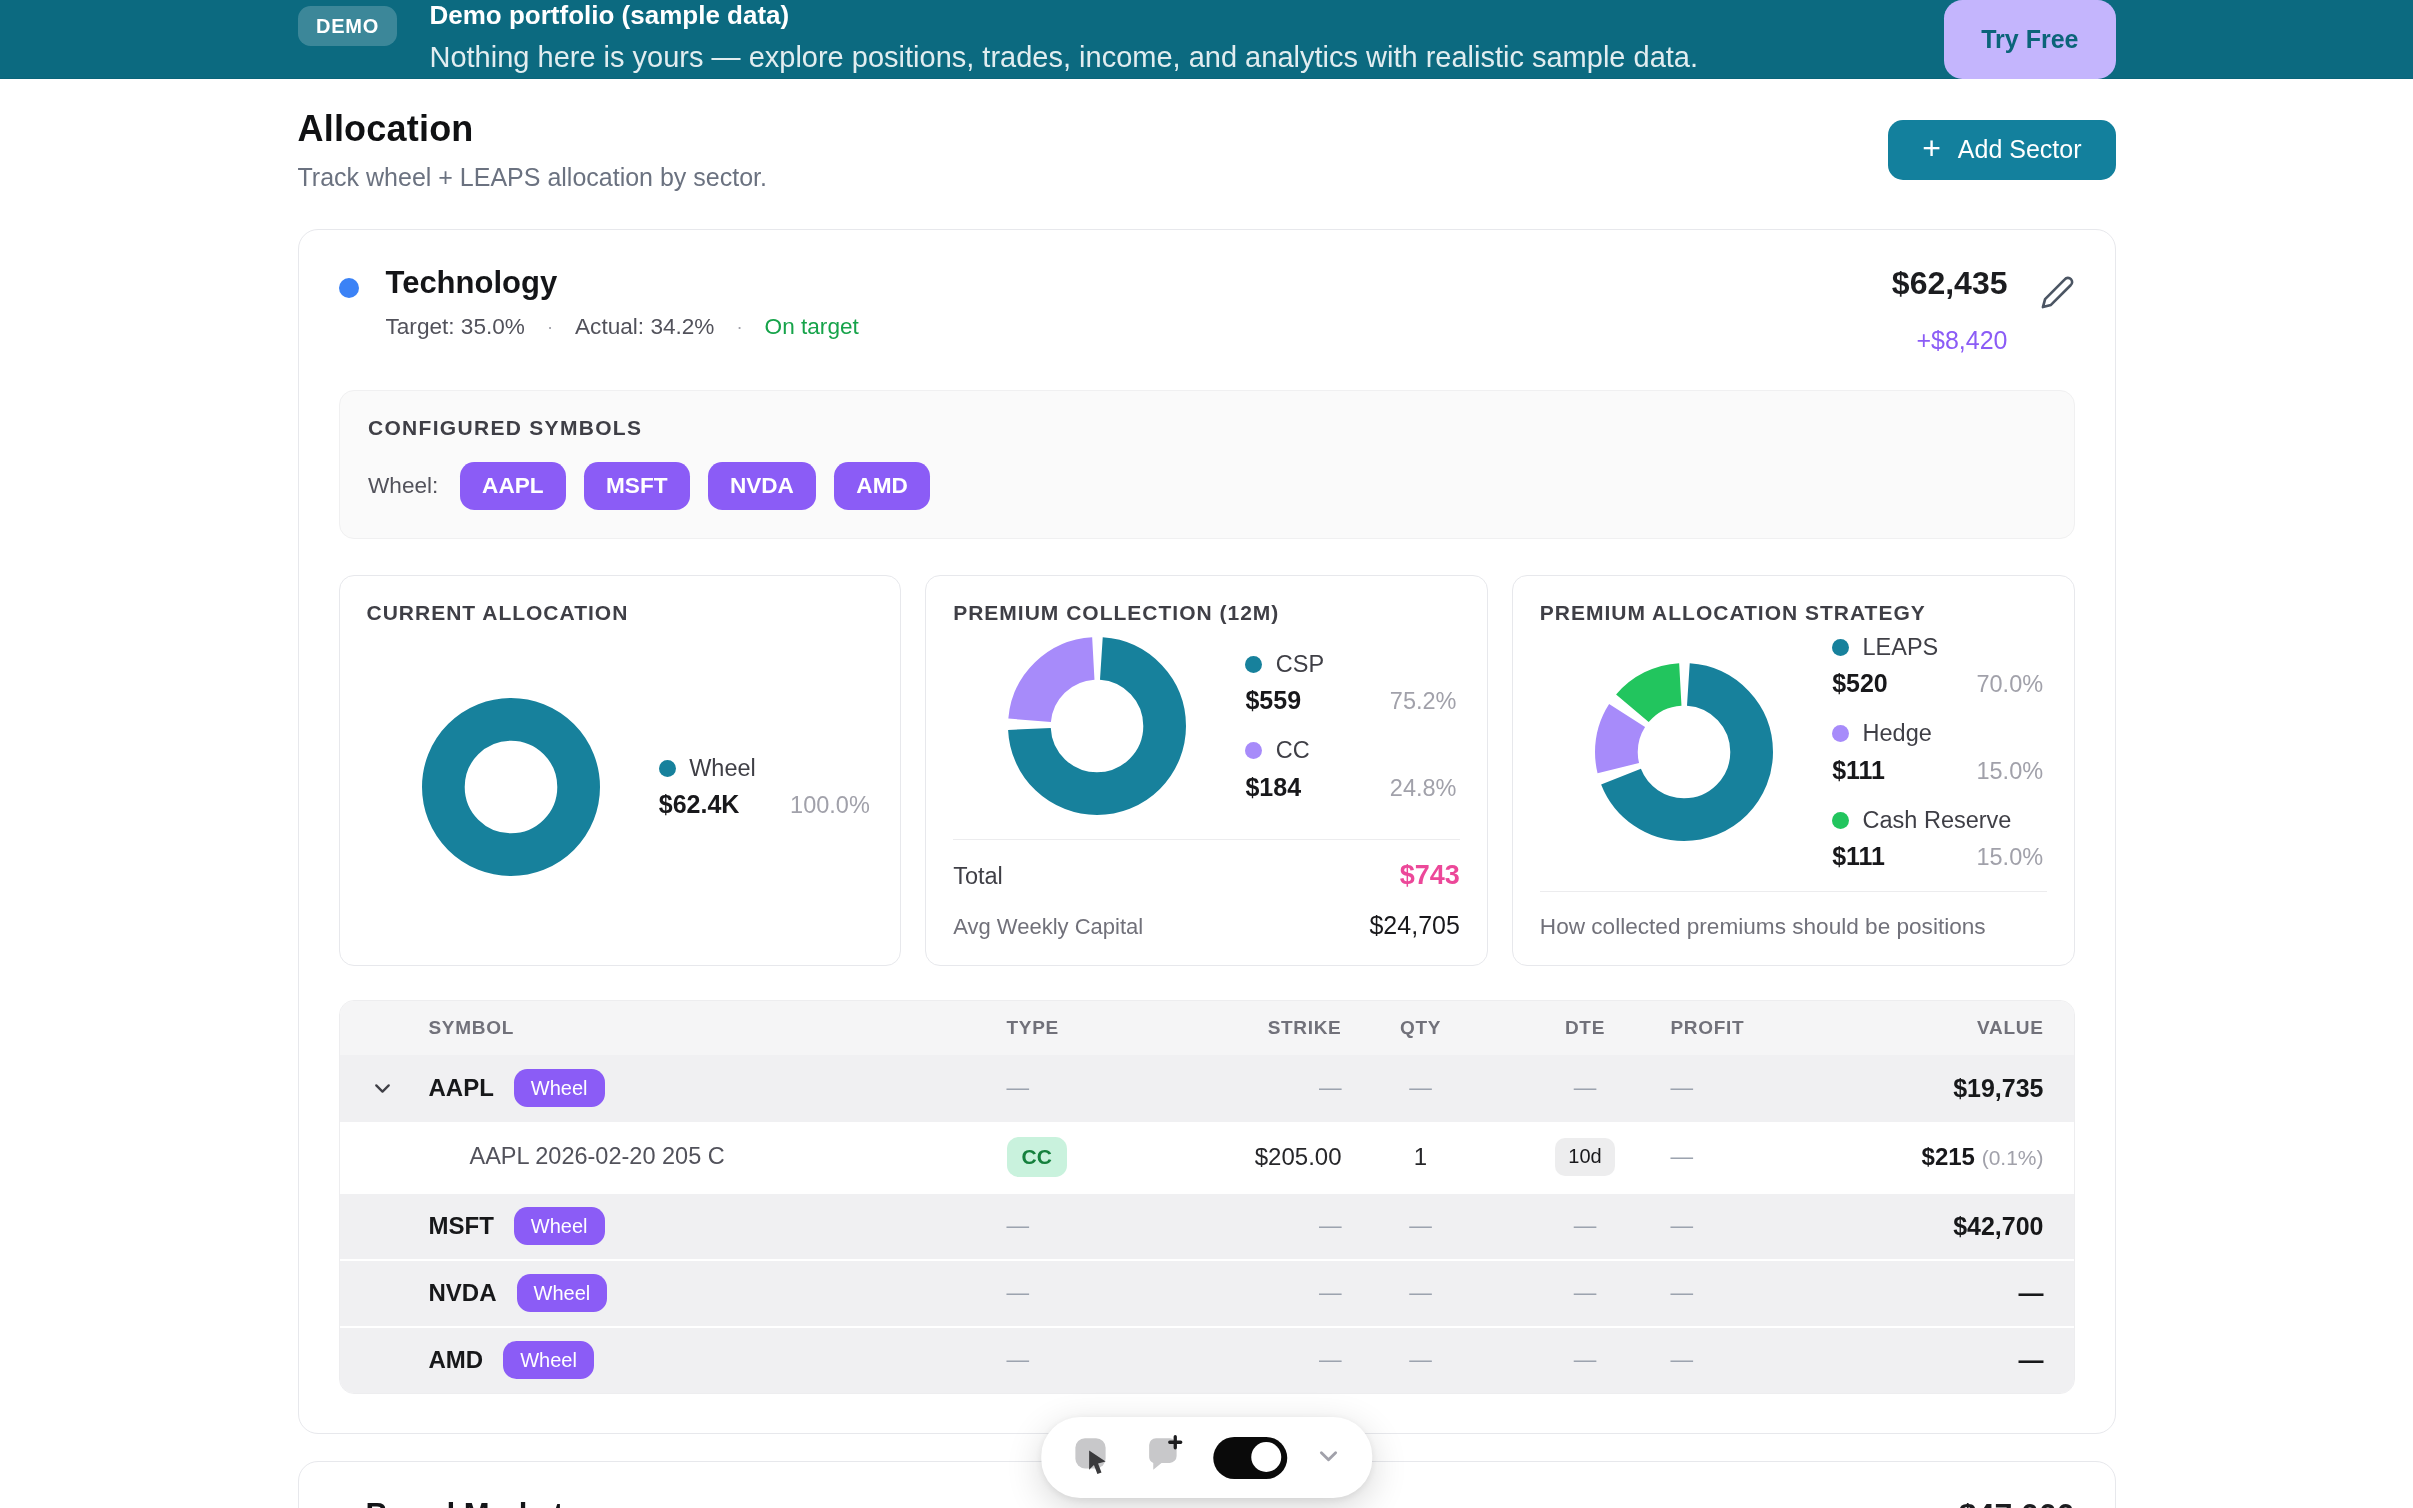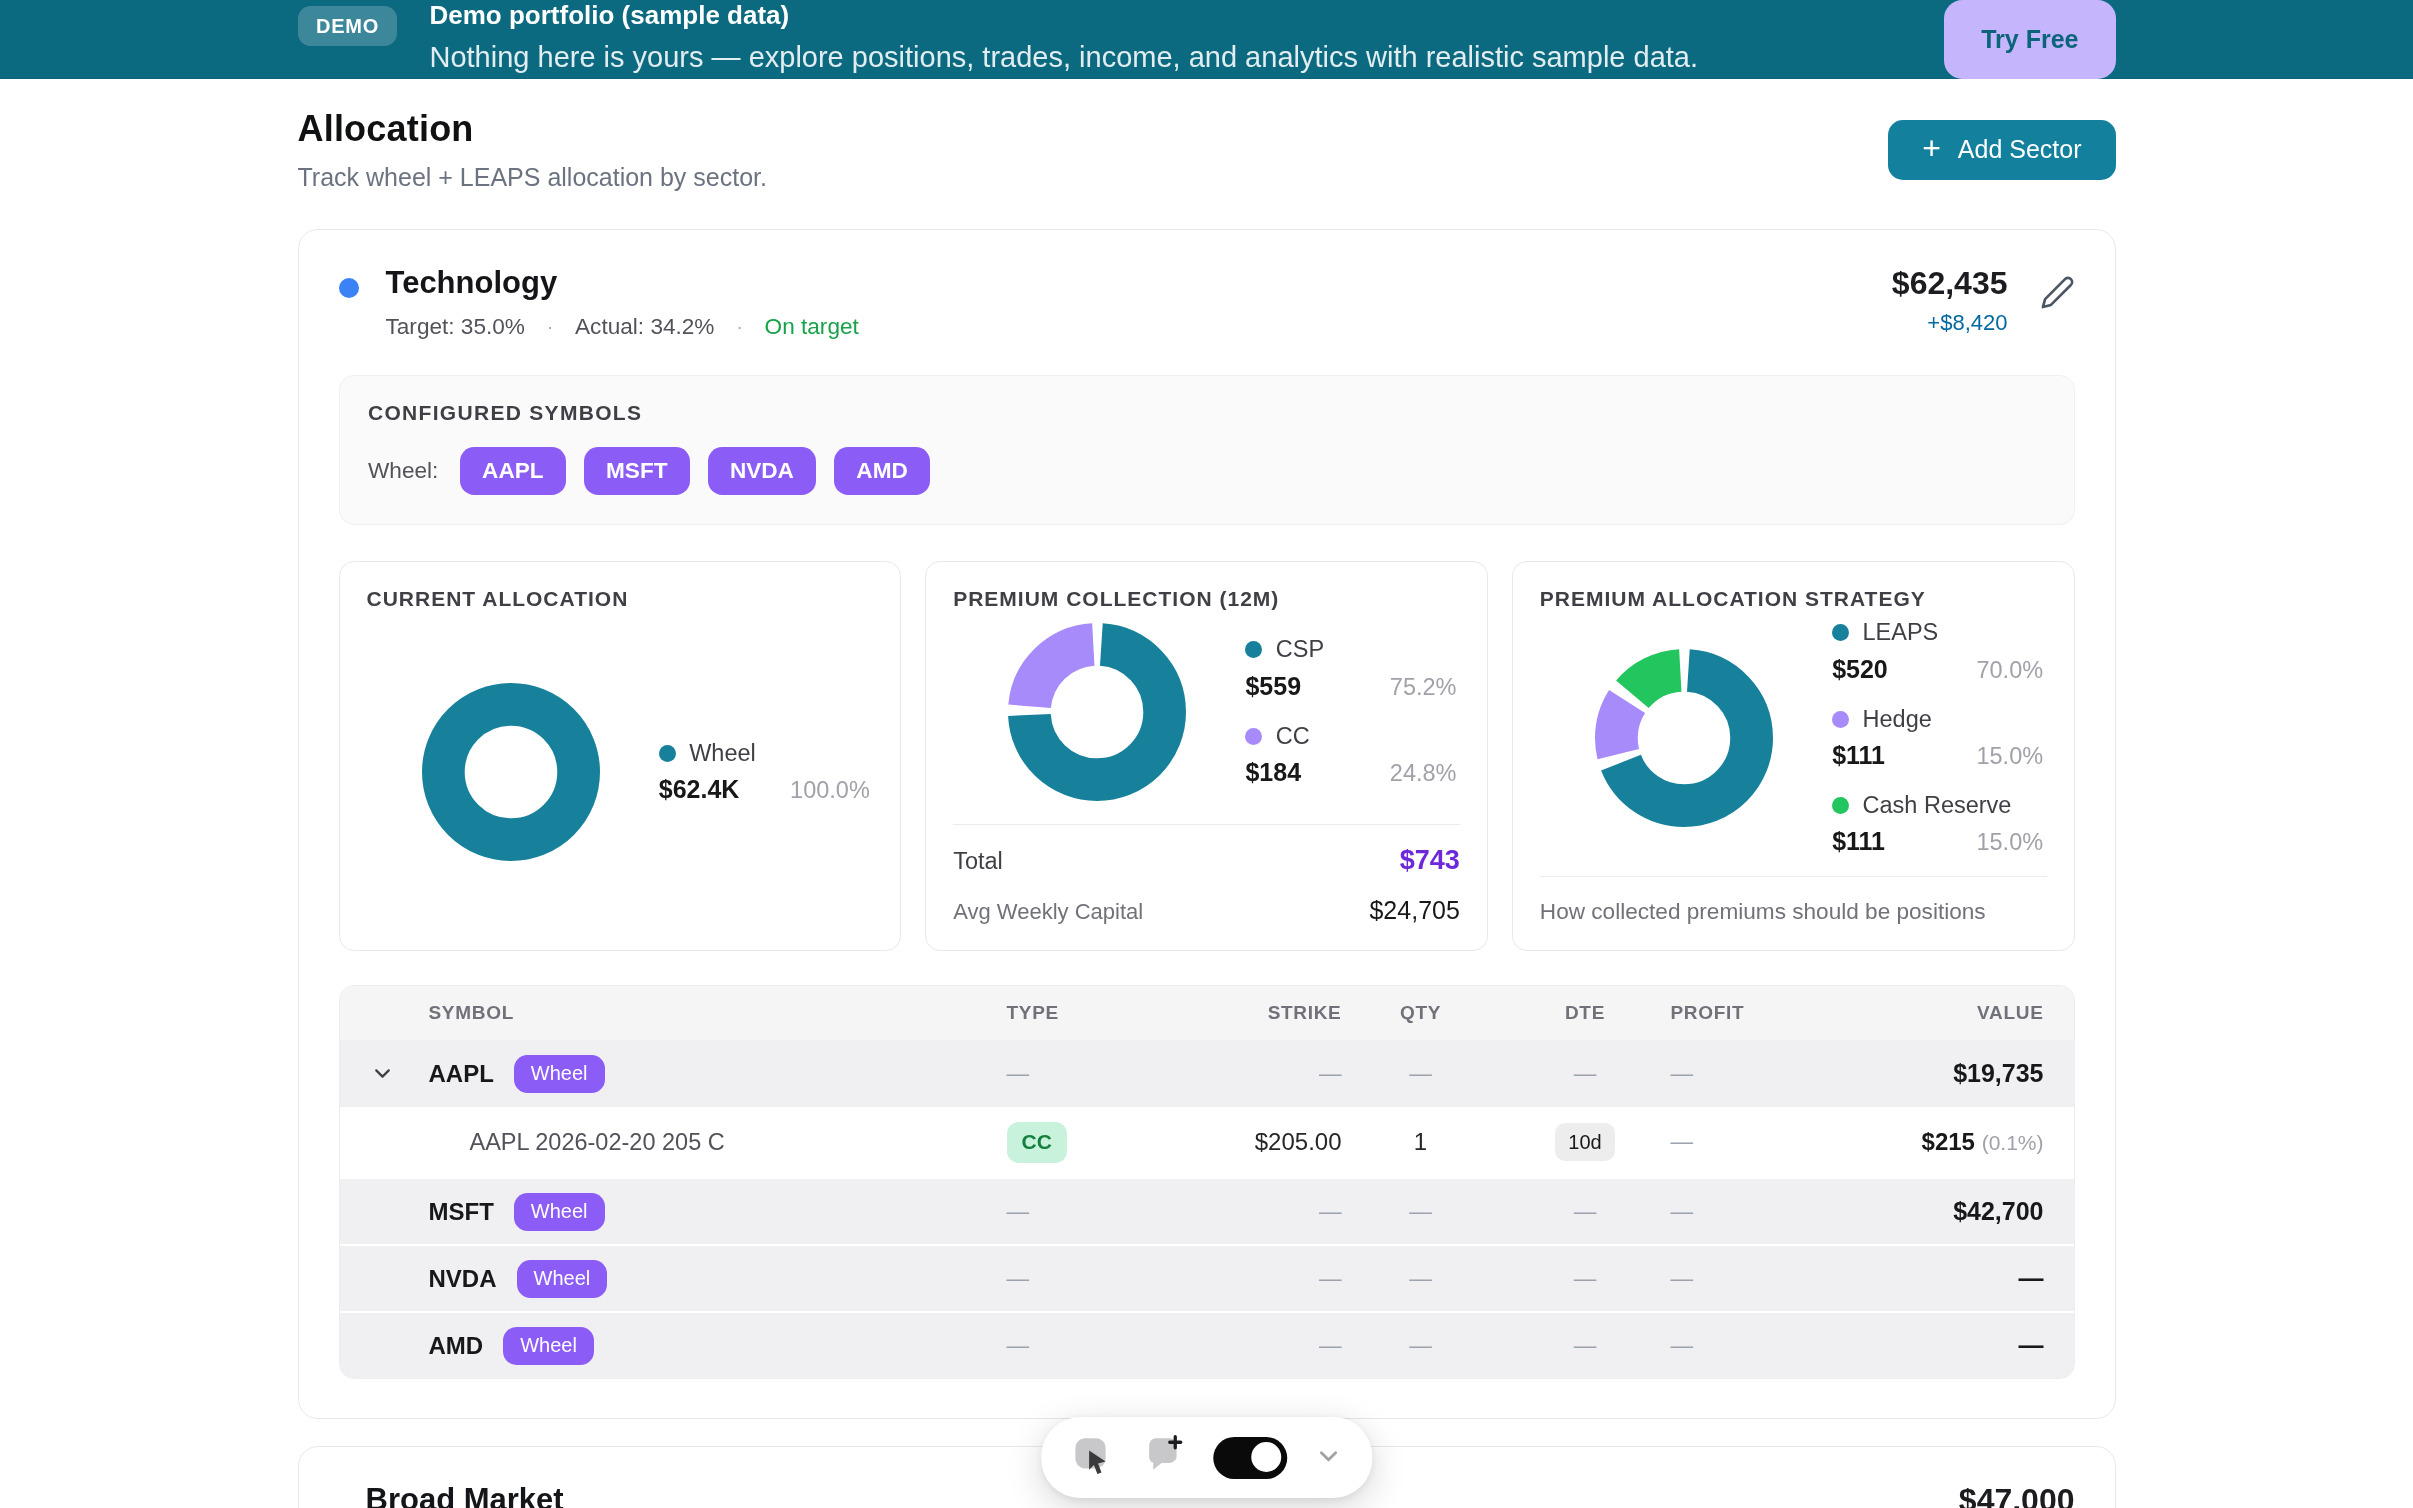--- a/index.html
+++ b/index.html
@@ -33,21 +33,21 @@
   .card { margin-top:37px; background:#fff; border:1.7px solid #e7e8ec; border-radius:20px; padding:35px 40px 39px; }
   .card-head { display:flex; align-items:flex-start; }
   .sector-dot { width:20px; height:20px; border-radius:50%; margin-top:13.4px; flex:none; }
   .head-text { margin-left:27px; }
   .sector-name { font-size:31px; font-weight:700; margin:0; color:#141518; }
   .meta { margin-top:13.4px; display:flex; align-items:center; gap:22px; font-size:22.6px; color:#52525b; }
   .meta .sep { color:#a1a1aa; font-size:18.4px; }
   .meta .status { color:#16a34a; }
   .head-right { margin-left:auto; text-align:right; }
   .sector-value { font-size:32px; font-weight:700; color:#1c1d20; }
-  .sector-gain { font-size:22px; color:#0369a1; margin-top:8px; }
+  .sector-gain { font-size:25px; color:#8b5cf6; margin-top:24px; }
   .edit-btn { background:none; border:none; margin-left:32px; margin-top:10px; color:#4b5563; cursor:pointer; padding:0; }
 
   
   .symbols-box { margin-top:35px; background:#fafafa; border:1.7px solid #f0f0f1; border-radius:15px; padding:25px 28.5px 28.5px; }
   .box-title { font-size:21px; font-weight:700; letter-spacing:1.3px; color:#3f3f46; }
   .pill-row { margin-top:22px; display:flex; align-items:center; gap:18.4px; }
   .wheel-label { font-size:22.6px; color:#52525b; margin-right:3.4px; }
   .sym-pill { background:#8b5cf6; color:#fff; font-size:22.6px; font-weight:600; padding:11px 22px; border-radius:14.2px; }
 
   
@@ -60,21 +60,21 @@
   .legend-item + .legend-item { margin-top:22px; }
   .l-name { display:flex; align-items:center; gap:13.4px; font-size:23.5px; color:#3f3f46; }
   .ldot { width:17px; height:17px; border-radius:50%; flex:none; }
   .l-vals { display:flex; justify-content:space-between; align-items:baseline; margin-top:8.4px; }
   .l-val { font-size:25px; font-weight:700; color:#18181b; }
   .l-pct { font-size:23.5px; color:#a1a1aa; }
   .panel-divider { border-top:1.7px solid #ececee; margin-top:20px; }
   .panel-foot-row { display:flex; justify-content:space-between; align-items:baseline; margin-top:20px; }
   .foot-label { font-size:23.5px; color:#3f3f46; }
   .foot-label.dim { font-size:22px; color:#71717a; }
-  .foot-val-green { font-size:27px; font-weight:700; color:#6d28d9; }
+  .foot-val-green { font-size:27px; font-weight:700; color:#ec4899; }
   .foot-val { font-size:25px; font-weight:400; color:#18181b; }
   .panel-caption { margin-top:22px; font-size:22.6px; color:#71717a; }
 
   
   .ptable { margin-top:34px; border:1.7px solid #ededef; border-radius:15px; overflow:hidden; }
   .trow { display:grid; grid-template-columns:59px 578px 218px 117px 158px 171px 184px 1fr;
     align-items:center; padding:0 30px; }
   .thead { background:#f5f5f6; height:54px; font-size:19px; font-weight:700; letter-spacing:0.7px; color:#71717a; }
   .c-r { text-align:right; } .c-c { text-align:center; }
   .group { background:#f0f0f2; height:67px; border-top:2.5px solid #fff; cursor:pointer; }

